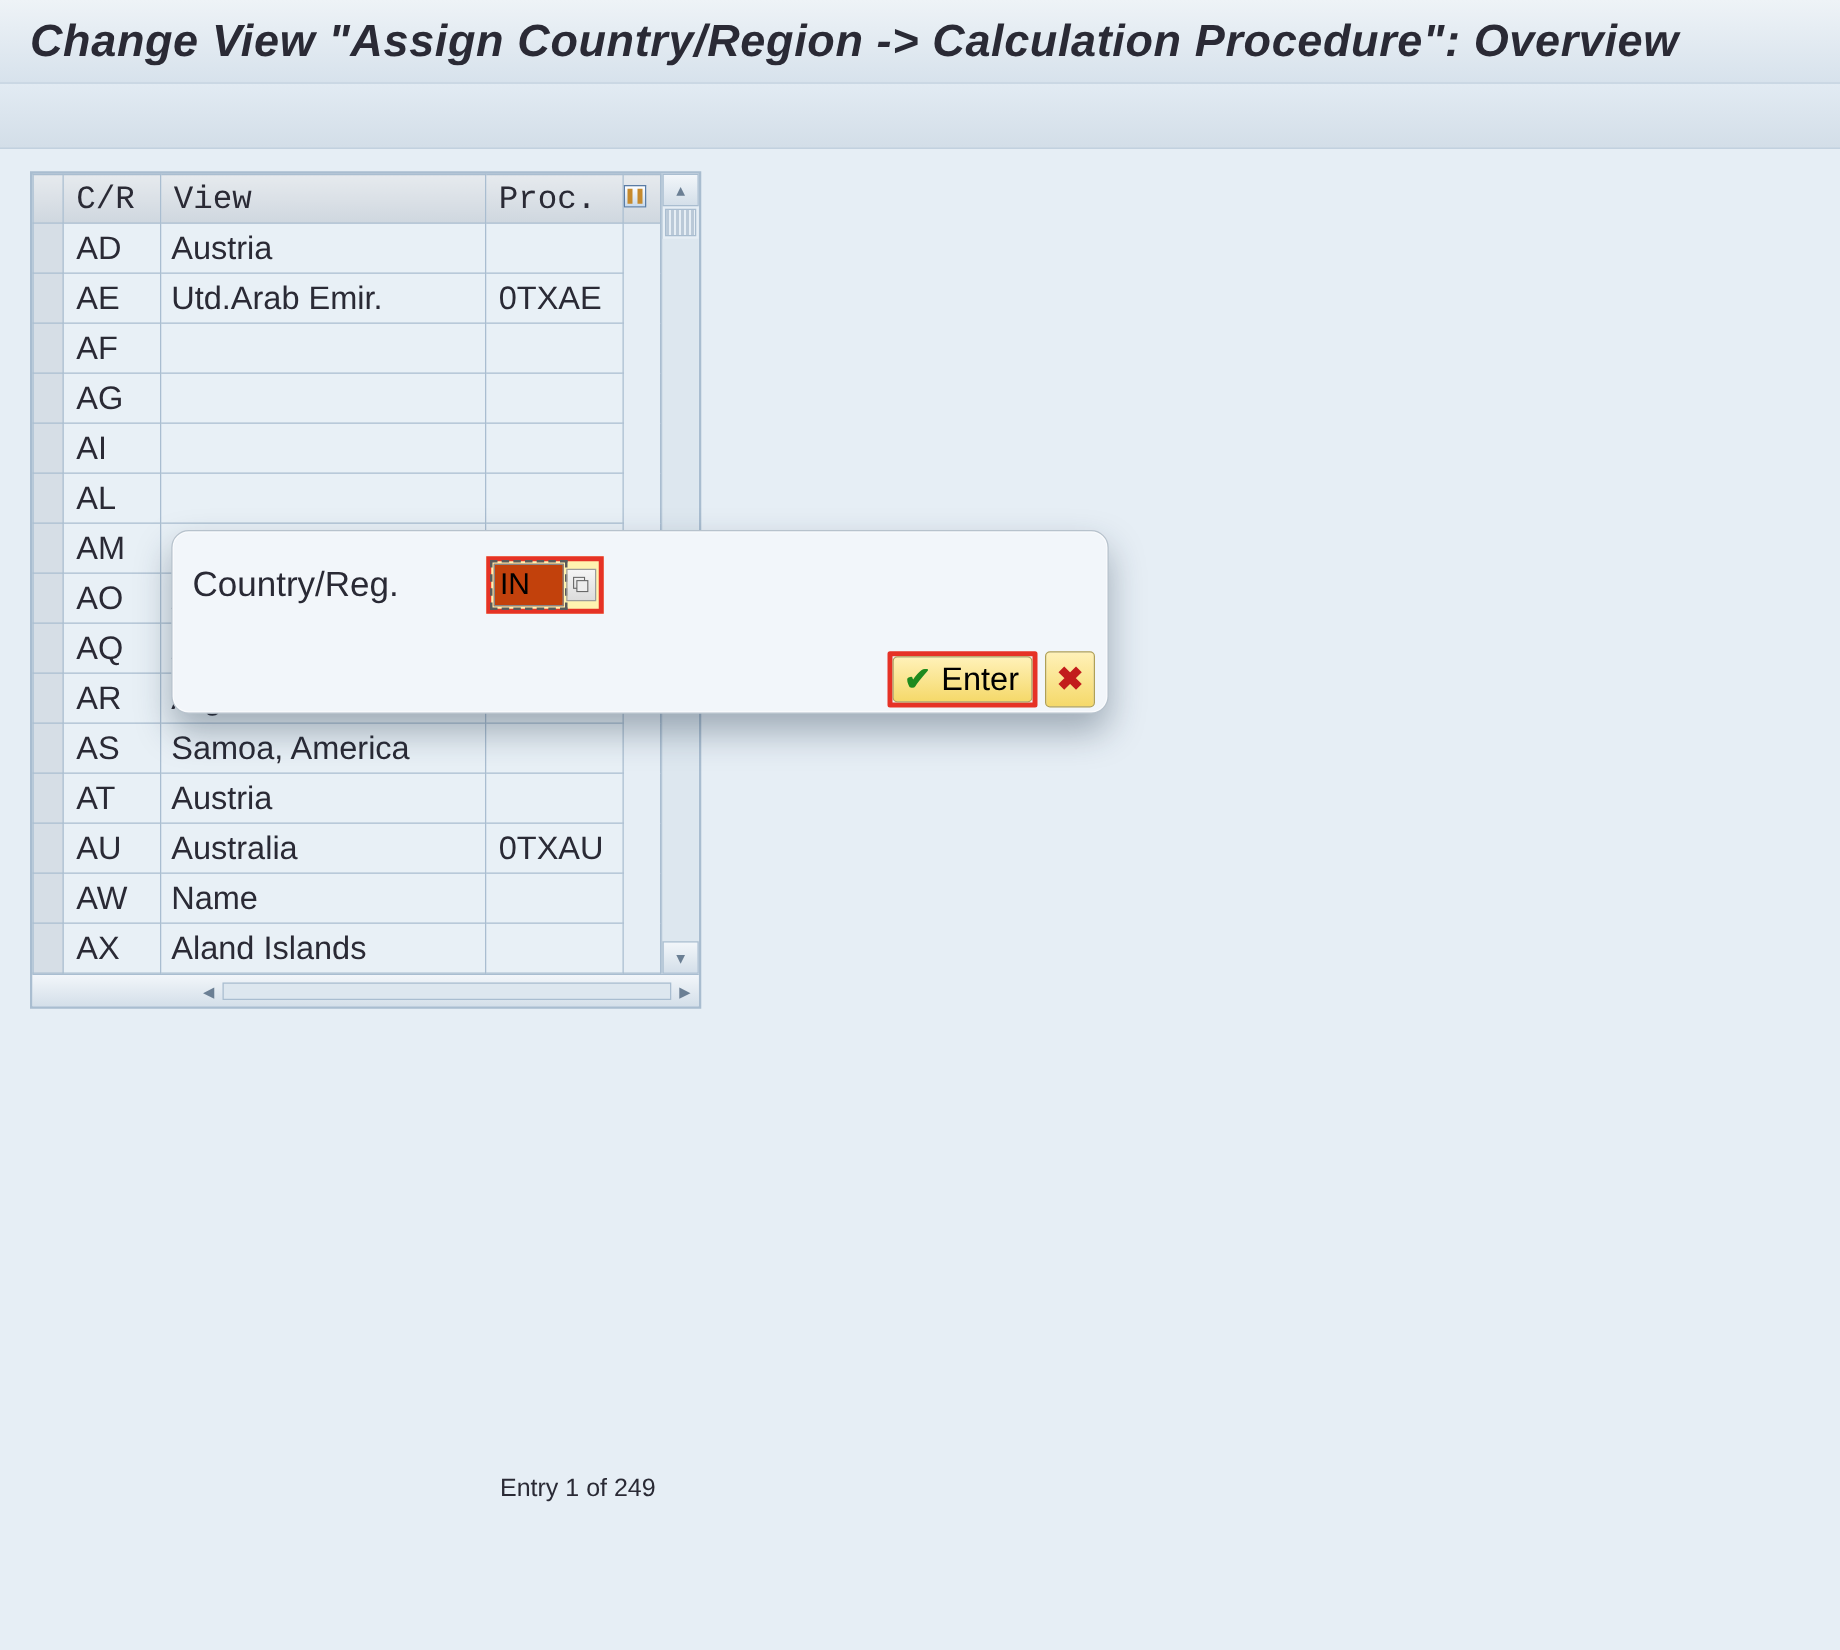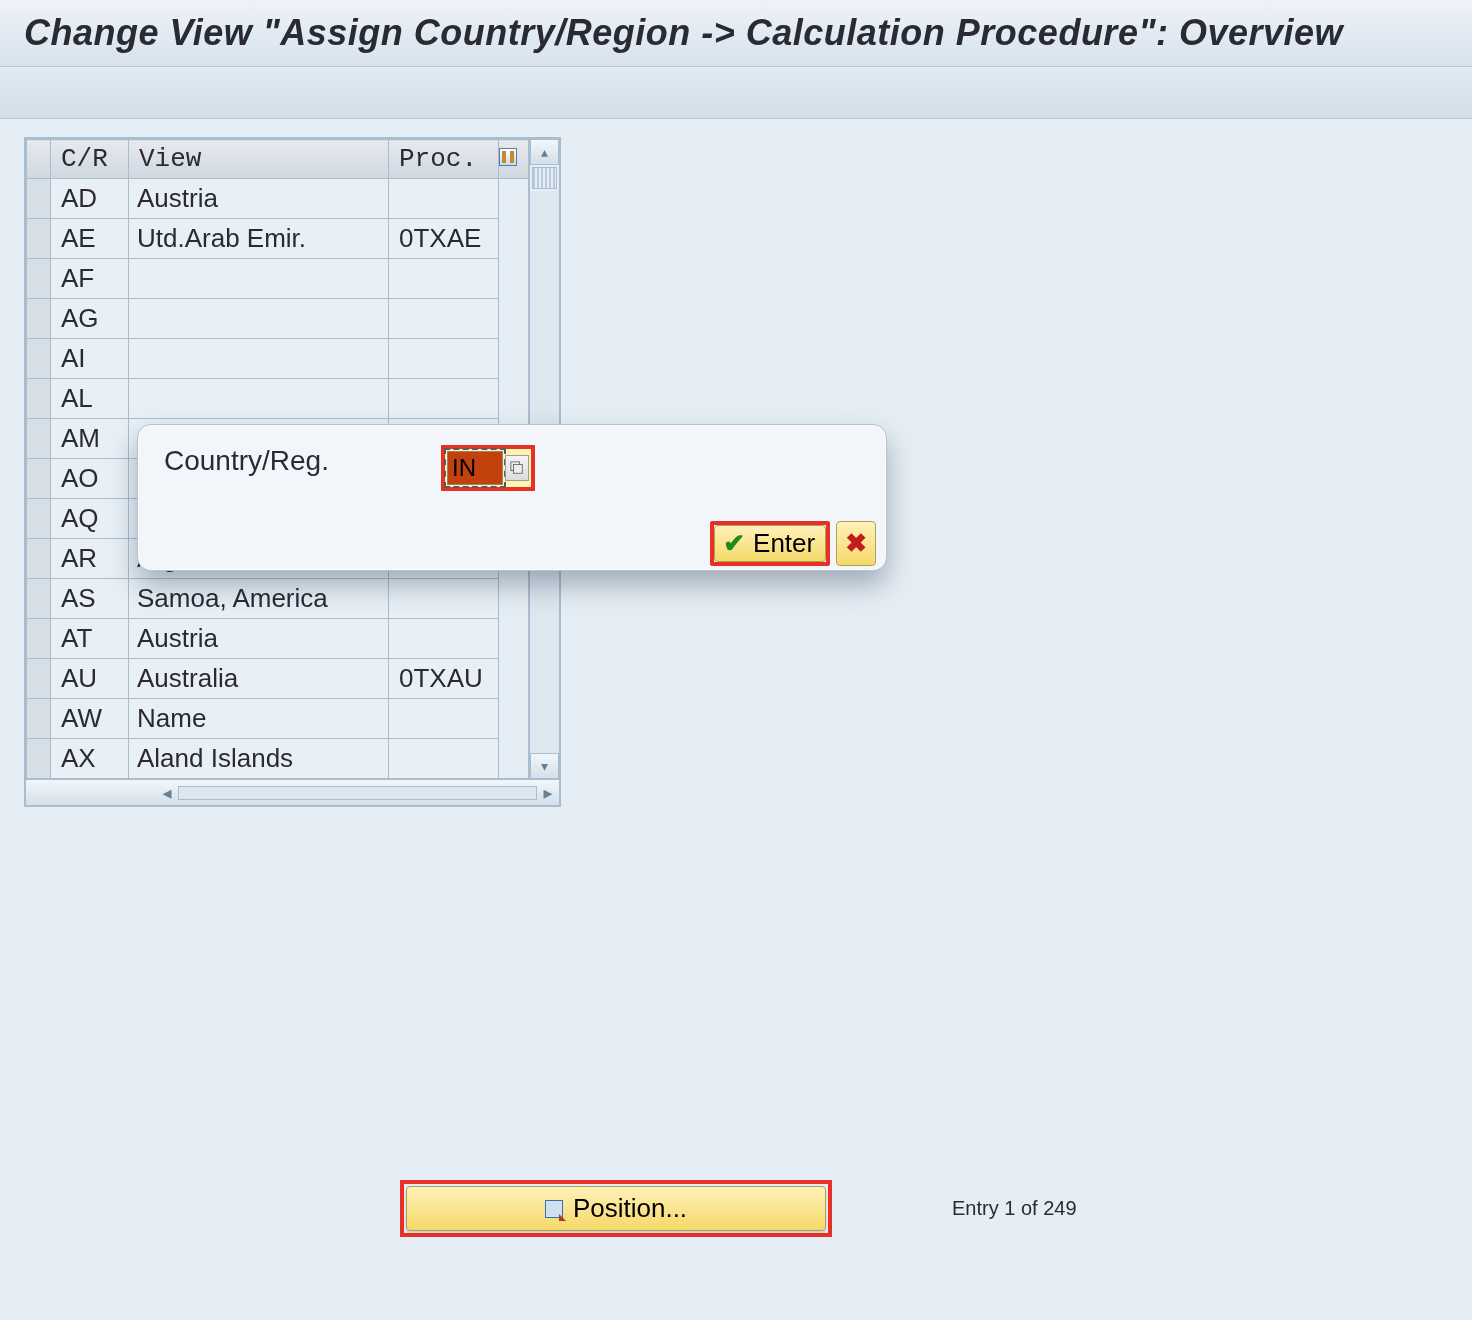--- a/index.html
+++ b/index.html
@@ -170,24 +170,24 @@
     gap: 8px;
     border-bottom: 1px solid #d7e0e9;
   }
   .tl { width:17px;height:17px;border-radius:50%; }
   .tl.red { background: radial-gradient(circle at 35% 35%, #ff8a80, #e53935 70%); border:1px solid #b02d2a; }
   .tl.yel { background: #e9e9dc; border:1px solid #c4c4b7; }
   .tl.grn { background: radial-gradient(circle at 35% 35%, #a1e59f, #3cb043 70%); border:1px solid #2e8731; }
   .dlg-title-txt { flex:1; text-align:center; font-weight:bold; color:#6a6a73; font-size:24px;}
 
   .dlg-body {
-    padding: 20px 26px 30px 26px;
+    padding: 20px 26px 30px 16px;
     display:flex;
-    align-items:flex-start;
-    gap: 112px;
+    align-items:center;
+    gap: 70px;
     font-size: 28px;
   }
   .fld-wrap {
     border: 4px solid #e63226;
     padding: 2px;
     display:flex;
     align-items:center;
     background:#fff3b0;
     position: relative;
   }
@@ -387,20 +387,14 @@
         </button>
       </span>
       <button class="cancel-btn">
         <span>✖</span>
       </button>
     </div>
   </div>
 </div>
 
 <div class="bottom-bar">
-  <span class="position-btn-wrap">
-    <button class="position-btn">
-      <span class="pos-icon"></span>
-      <span>Position...</span>
-    </button>
-  </span>
   <span class="status-text">Entry 1 of 249</span>
 </div>
 
 </body></html>

